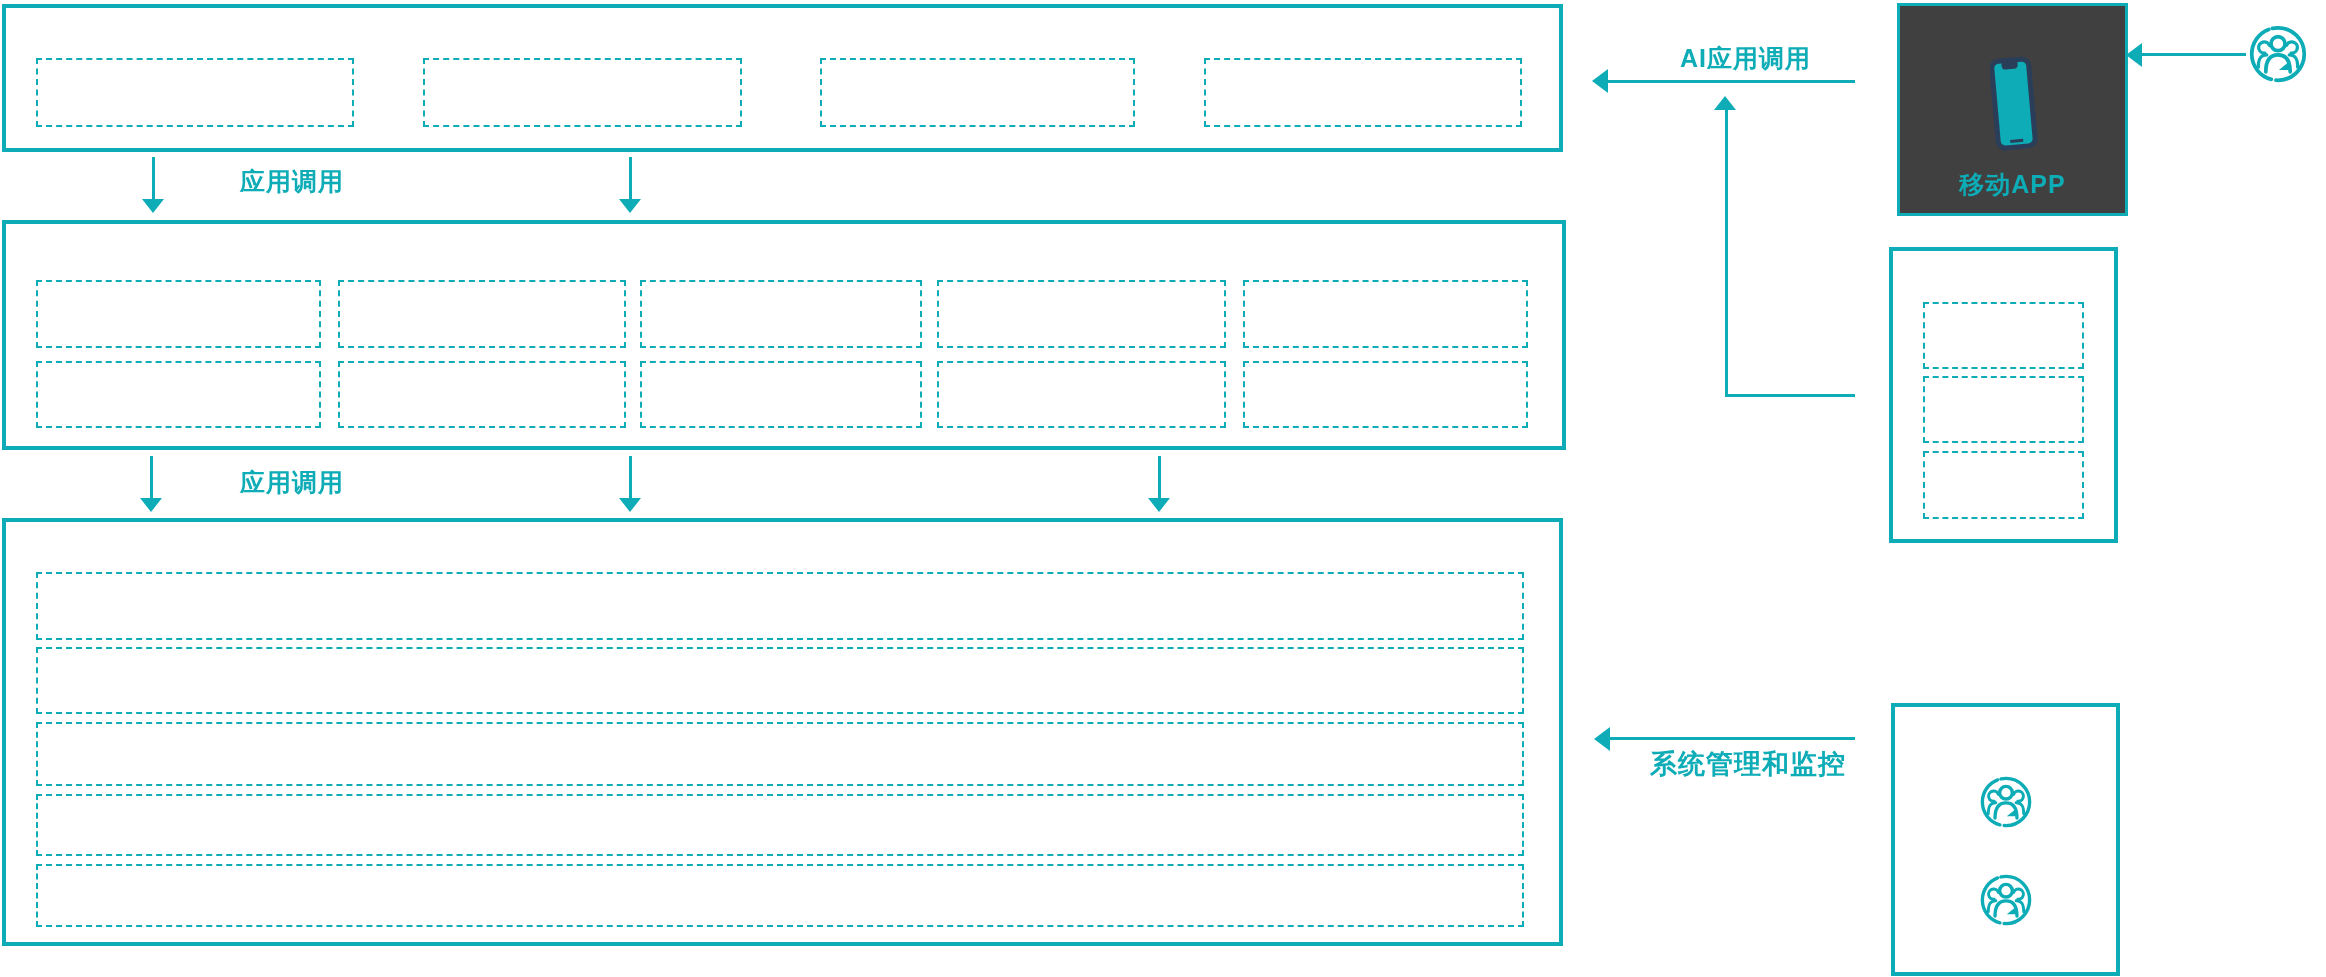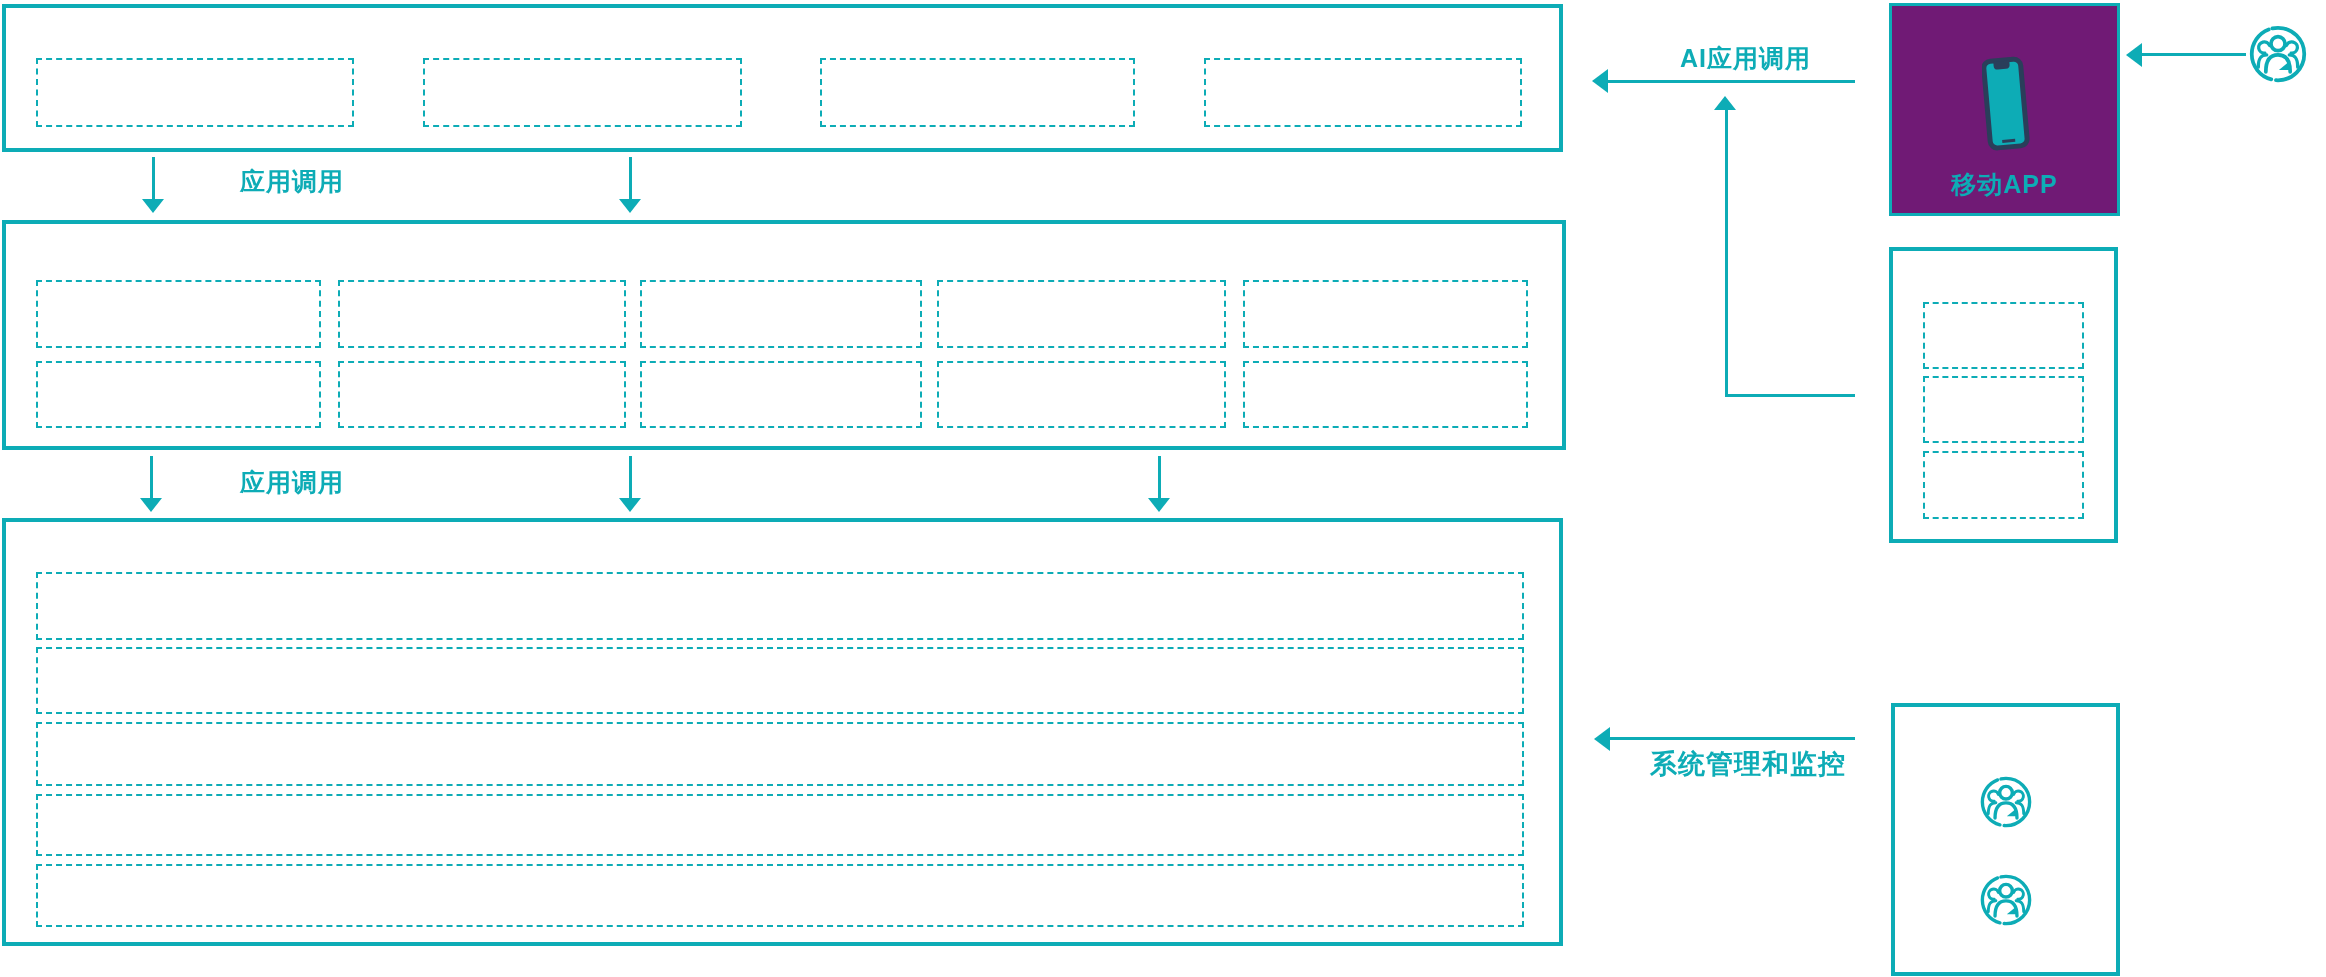--- a/index.html
+++ b/index.html
@@ -8,21 +8,21 @@
   }
   html,body{margin:0;padding:0;background:#fff;}
   #canvas{
     position:relative;
     width:2326px;height:977px;
     background:#fff;
     font-family:"Liberation Sans","DejaVu Sans",sans-serif;
     overflow:hidden;
   }
   .sbox{position:absolute;border:4px solid var(--accent);box-sizing:border-box;background:#fff;}
-  .sbox3{position:absolute;border:3px solid var(--accent);box-sizing:border-box;background:#701a75;}
+  .sbox3{position:absolute;border:3px solid var(--accent);box-sizing:border-box;background:#404040;margin-left:8px;}
   .dbox{position:absolute;border:2px dashed var(--accent);box-sizing:border-box;background:#fff;}
   .stem-v{position:absolute;width:3px;background:var(--accent);}
   .stem-h{position:absolute;height:3px;background:var(--accent);}
   .ah-down{position:absolute;width:0;height:0;
     border-left:11px solid transparent;border-right:11px solid transparent;
     border-top:14px solid var(--accent);}
   .ah-up{position:absolute;width:0;height:0;
     border-left:11px solid transparent;border-right:11px solid transparent;
     border-bottom:14px solid var(--accent);}
   .ah-left{position:absolute;width:0;height:0;

